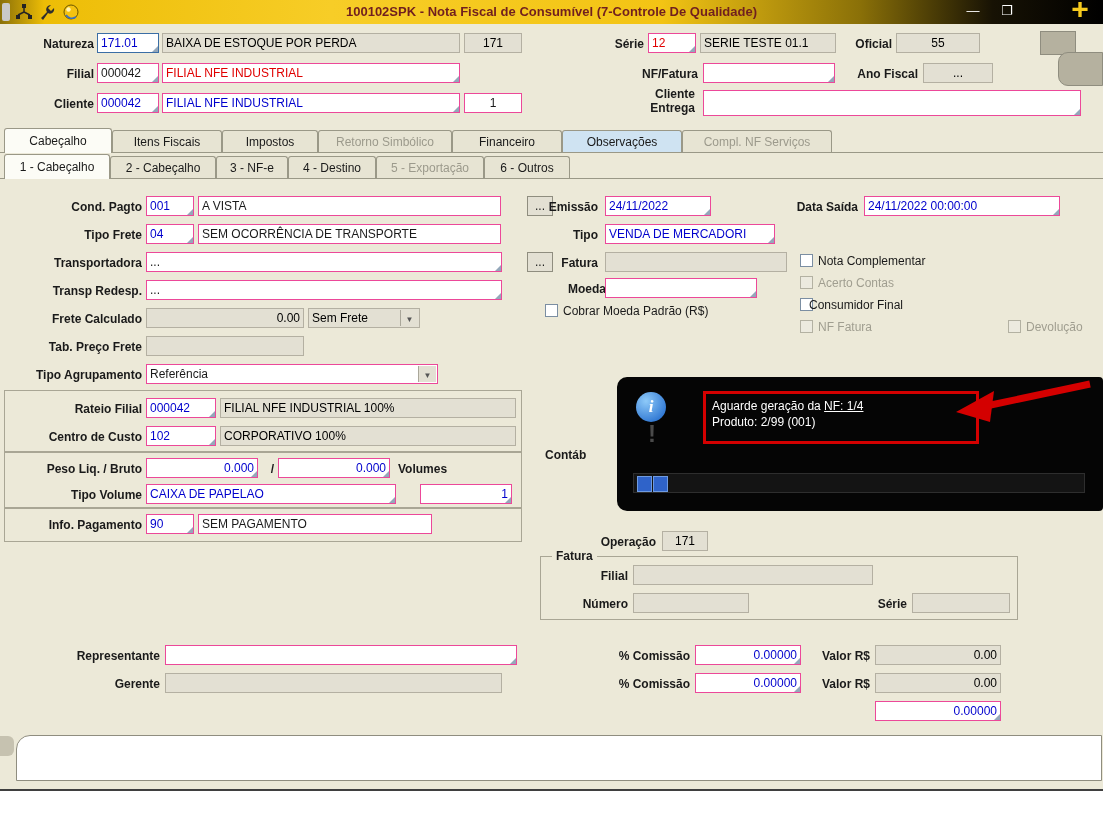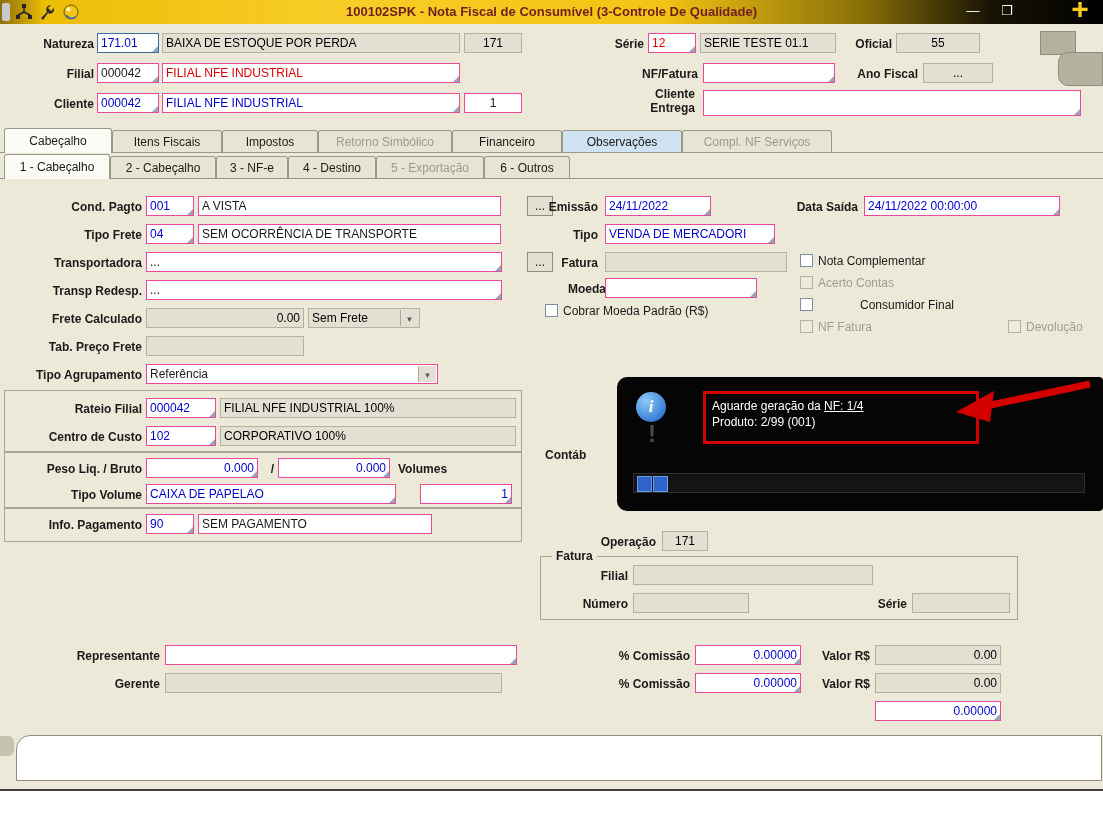--- a/index.html
+++ b/index.html
@@ -84,21 +84,21 @@
         <path d="M3 15 L9 9 C7 6 9 2 13 2 L10 5 L13 8 L16 5 C17 9 13 12 10 10 L5 17 Z" fill="#2e2e2e"></path>
       </svg>
     </span>
     <span class="tbicon" style="left:62px;">
       <svg width="20" height="18" viewBox="0 0 20 18">
         <circle cx="9" cy="9" r="7" fill="#f4c211" stroke="#6b5500"></circle>
         <circle cx="6.5" cy="6.5" r="2.2" fill="#fff3b8"></circle>
         <path d="M4 12 A7 7 0 0 0 14 14" stroke="#3a6fc0" stroke-width="1.6" fill="none"></path>
       </svg>
     </span>
-    <div class="title">100102SPK - Nota Fiscal de Consumível (3-Controle De Qualidade)</div>
+    <div class="title">100102SPK - Nota Fiscal de Consumível (7-Controle De Qualidade)</div>
     <div class="winbtn" style="left:958px;">—</div>
     <div class="winbtn" style="left:992px;">❐</div>
     <div class="winbtn plus" style="left:1060px;">+</div>
   </div>
 
   <div class="lbl" style="left:8px;top:36px;width:86px;">Natureza</div>
   <div class="f blue fold" style="left:97px;top:33px;width:62px;border-color:#3b6ea5;">171.01</div>
   <div class="f ro" style="left:162px;top:33px;width:298px;">BAIXA DE ESTOQUE POR PERDA</div>
   <div class="f ro ctr" style="left:464px;top:33px;width:58px;">171</div>
   <div class="lbl" style="left:598px;top:36px;width:46px;">Série</div>
@@ -211,21 +211,21 @@
   <div class="chklbl" style="left:818px;top:254px;">Nota Complementar</div>
 
   <div class="lbl" style="left:548px;top:281px;width:58px;">Moeda</div>
   <div class="f fold" style="left:605px;top:278px;width:152px;"></div>
   <span class="chk dis" style="left:800px;top:276px;"></span>
   <div class="chklbl dis" style="left:818px;top:276px;">Acerto Contas</div>
 
   <span class="chk" style="left:545px;top:304px;"></span>
   <div class="chklbl" style="left:563px;top:304px;">Cobrar Moeda Padrão (R$)</div>
   <span class="chk" style="left:800px;top:298px;"></span>
-  <div class="chklbl" style="left:860px;top:298px;">Consumidor Final</div>
+  <div class="chklbl" style="left:809px;top:298px;">Consumidor Final</div>
 
   <span class="chk dis" style="left:800px;top:320px;"></span>
   <div class="chklbl dis" style="left:818px;top:320px;">NF Fatura</div>
   <span class="chk dis" style="left:1008px;top:320px;"></span>
   <div class="chklbl dis" style="left:1026px;top:320px;">Devolução</div>
 
   <div class="lbl lft" style="left:545px;top:447px;width:55px;">Contáb</div>
 
   <div class="popup"></div>
   <div class="infoicon">i</div>

